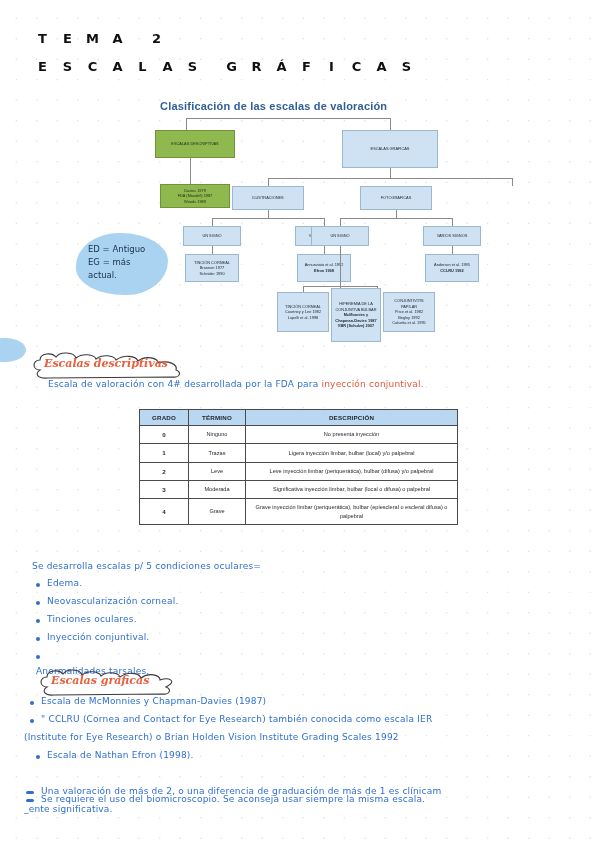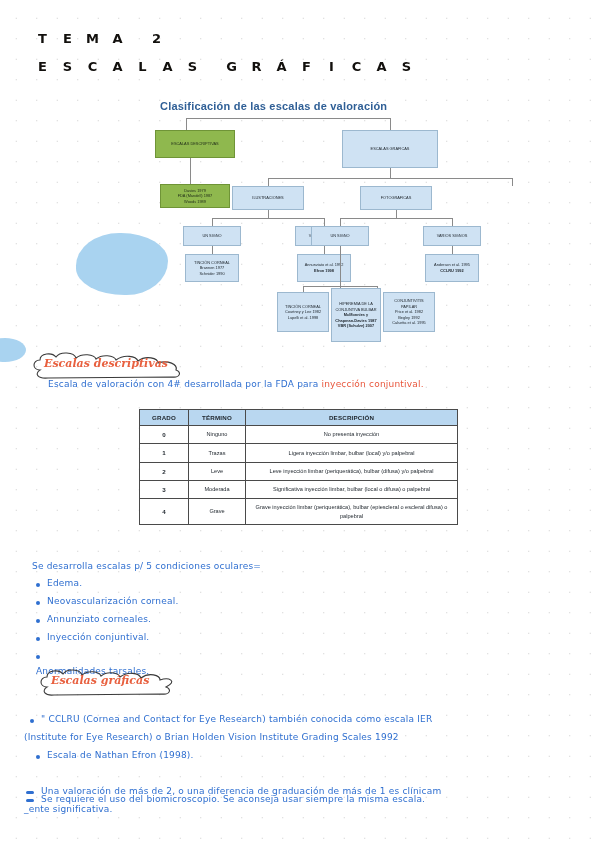--- a/index.html
+++ b/index.html
@@ -274,20 +274,25 @@
 
     <div class="node n-blue" style="left:383px;top:196px;width:52px;height:40px;flex-direction:column;">
       <span class="cap">CONJUNTIVITIS PAPILAR</span>
       <span>Price et al. 1982</span>
       <span>Begley 1992</span>
       <span>Calsetta et al. 1995</span>
     </div>
   </div>
 
   <div id="note-blob"></div>
+  <div id="note-text">
+    <div>ED = Antiguo</div>
+    <div>EG = más</div>
+    <div>actual.</div>
+  </div>
   <div id="corner-blob"></div>
 
   <div class="cloud-wrap" style="left:30px;top:352px;width:160px;height:26px;">
     <svg width="162" height="28" viewBox="0 0 162 28">
       <path d="M10 18 C2 18 2 8 10 8 C10 1 22 0 26 5 C30 -1 44 0 46 6
                C52 1 64 2 66 7 C72 2 84 3 86 8 C94 2 106 4 108 9
                C116 3 128 6 128 11 C138 8 148 12 146 18
                C152 20 150 26 142 25 L18 26 C8 27 4 22 10 18 Z" fill="none" stroke="#3a3a3a" stroke-width="1.1"></path>
     </svg>
     <span class="cloud-label" style="left:14px;top:5px;">Escalas descriptivas</span>
@@ -340,41 +345,45 @@
   <div class="bullet-line" style="left:36px;top:578px;">
     <span class="bullet-dot"></span>
     <span class="bullet-text">Edema.</span>
   </div>
   <div class="bullet-line" style="left:36px;top:596px;">
     <span class="bullet-dot"></span>
     <span class="bullet-text">Neovascularización corneal.</span>
   </div>
   <div class="bullet-line" style="left:36px;top:614px;">
     <span class="bullet-dot"></span>
-    <span class="bullet-text">Annunziato corneales.</span>
+    <span class="bullet-text">Tinciones oculares.</span>
   </div>
   <div class="bullet-line" style="left:36px;top:632px;">
     <span class="bullet-dot"></span>
     <span class="bullet-text">Inyección conjuntival.</span>
   </div>
   <div class="bullet-line" style="left:36px;top:650px;flex-direction:column;">
     <span class="bullet-dot"></span>
     <span class="bullet-text">Anormalidades tarsales.</span>
   </div>
 
   <div class="cloud-wrap" style="left:38px;top:669px;width:140px;height:26px;">
     <svg width="142" height="28" viewBox="0 0 142 28">
       <path d="M9 18 C1 18 1 8 9 8 C9 1 21 0 25 5 C29 -1 42 0 44 6
                C50 1 61 2 63 7 C69 2 80 3 82 8 C90 2 101 4 103 9
                C111 3 122 6 122 11 C131 8 140 12 128 18
                C134 20 132 26 124 25 L16 26 C7 27 3 22 9 18 Z" fill="none" stroke="#3a3a3a" stroke-width="1.1"></path>
     </svg>
     <span class="cloud-label" style="left:13px;top:5px;">Escalas gráficas</span>
   </div>
 
+  <div class="bullet-line" style="left:30px;top:696px;">
+    <span class="bullet-dot"></span>
+    <span class="bullet-text">Escala de McMonnies y Chapman-Davies (1987)</span>
+  </div>
   <div class="bullet-line" style="left:30px;top:714px;">
     <span class="bullet-dot"></span>
     <span class="bullet-text">"    CCLRU (Cornea and Contact for Eye Research) también conocida como escala IER</span>
   </div>
   <div class="wrapline" style="left:24px;top:732px;">(Institute for Eye Research) o Brian Holden Vision Institute Grading Scales 1992</div>
   <div class="bullet-line" style="left:36px;top:750px;">
     <span class="bullet-dot"></span>
     <span class="bullet-text">Escala de Nathan Efron (1998).</span>
   </div>
 

